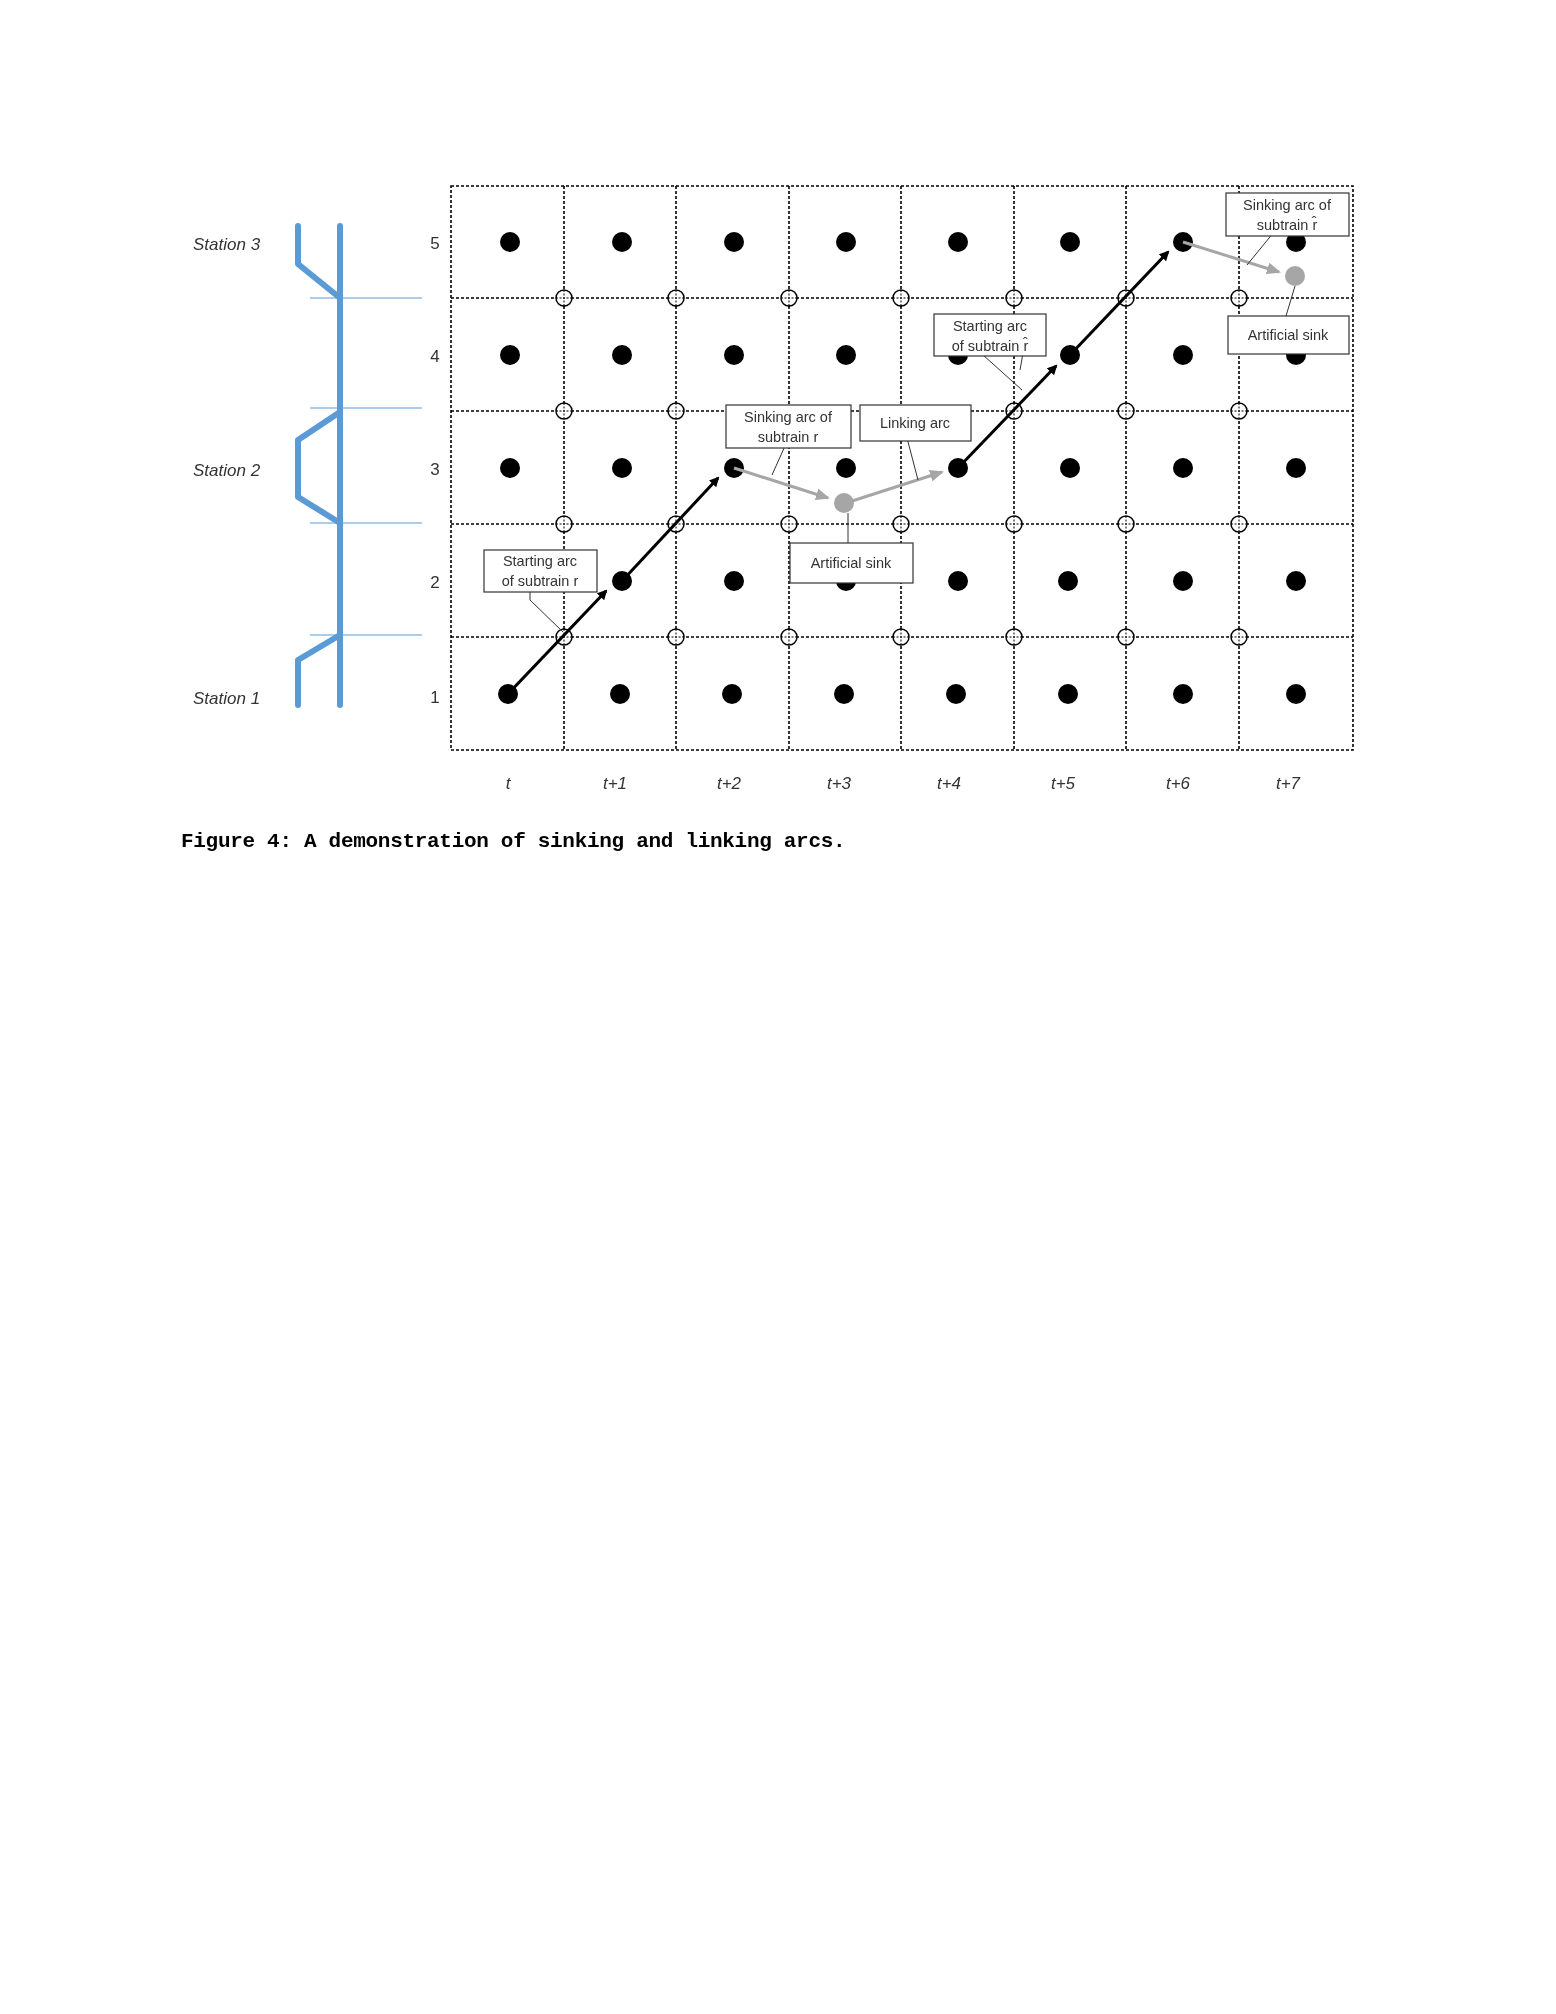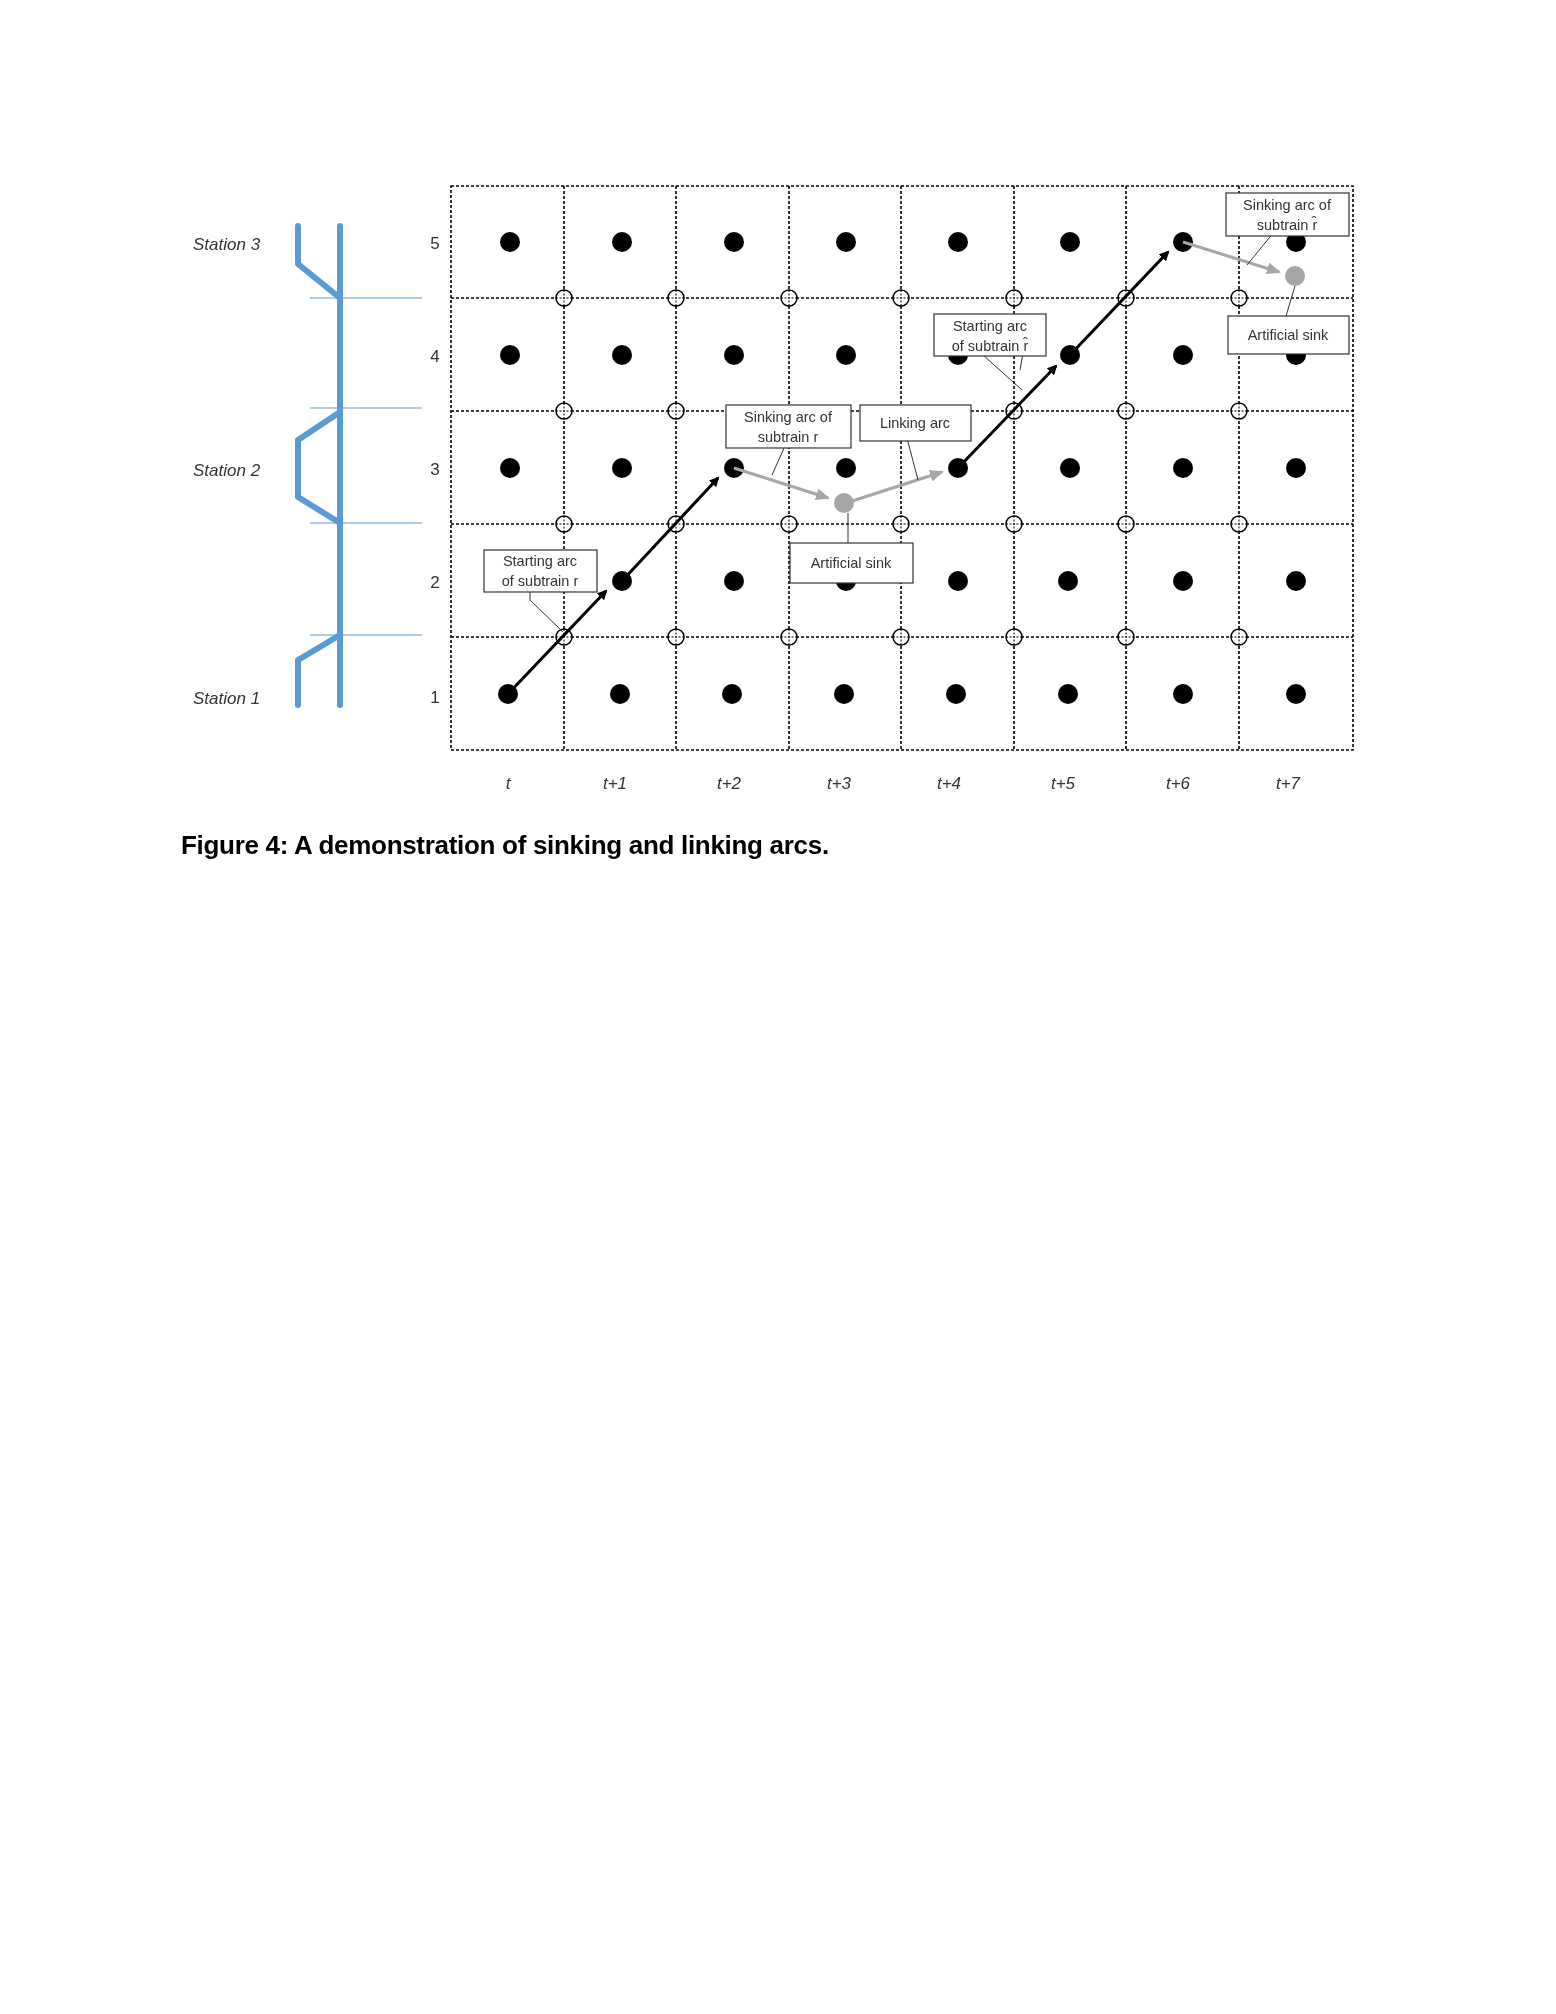--- a/index.html
+++ b/index.html
@@ -1,18 +1,18 @@
 <!DOCTYPE html>
 <html><head>
 <meta charset="utf-8">
 <style>
   html, body { margin: 0; padding: 0; background: #ffffff; }
   body { width: 1556px; height: 2014px; position: relative; overflow: hidden; font-family: "Liberation Sans", sans-serif; }
   #figure { position: absolute; left: 0; top: 0; width: 1556px; height: 900px; }
-  .caption { position: absolute; left: 181px; top: 830px; font-family: Liberation Sans, sans-serif; font-weight: bold; font-size: 26px; color: #000; letter-spacing: -0.3px; }
+  .caption { position: absolute; left: 181px; top: 830px; font-family: Liberation Mono, monospace; font-weight: bold; font-size: 21px; color: #000; letter-spacing: -0.3px; }
   svg text { font-family: "Liberation Sans", sans-serif; }
 </style>
 </head>
 <body>
 
 <svg id="figure" viewBox="0 0 1556 900" width="1556" height="900">
   <defs>
     <marker id="arrowBlack" markerWidth="10" markerHeight="10" refX="8" refY="5" orient="auto" markerUnits="userSpaceOnUse">
       <path d="M0,0 L10,5 L0,10 Z" fill="#000"></path>
     </marker>

